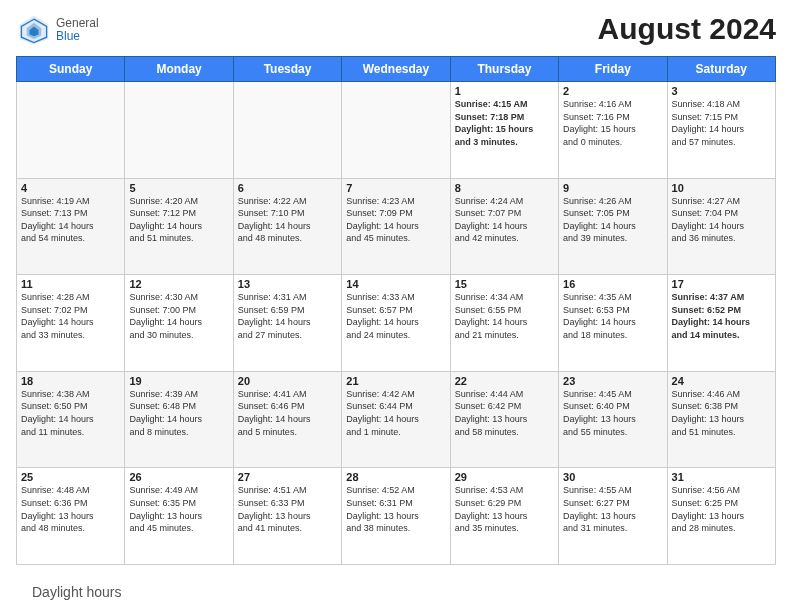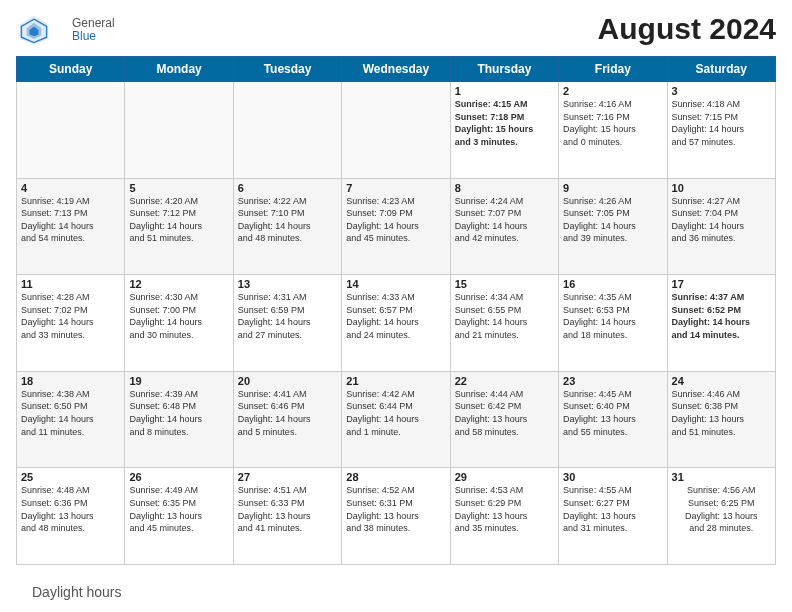--- a/index.html
+++ b/index.html
@@ -19,21 +19,21 @@
     }
     .header {
       display: flex;
       justify-content: space-between;
       align-items: flex-start;
       margin-bottom: 8px;
     }
     .logo {
       display: flex;
       align-items: center;
-      gap: 20px;
+      gap: 4px;
     }
     .logo-text {
       display: flex;
       flex-direction: column;
       font-size: 13px;
       font-weight: bold;
       line-height: 1.1;
       color: #333;
     }
     .logo-text span:first-child { color: #555; font-weight: normal; font-size: 12px; }
@@ -56,21 +56,21 @@
       color: #444;
     }
     .calendar {
       flex: 1;
       border: 1px solid #ccc;
       border-collapse: collapse;
       width: 100%;
       table-layout: fixed;
     }
     .calendar th {
-      background: #0369a1;
+      background: #3b82f6;
       color: #fff;
       font-size: 12px;
       font-weight: bold;
       padding: 5px 4px;
       text-align: center;
       border: 1px solid #1e60a0;
     }
     .calendar td {
       border: 1px solid #ccc;
       vertical-align: top;
@@ -355,21 +355,21 @@
           </td>
           <td>
             <span class="day-num">30</span>
             <div class="day-info" style="white-space: pre-line;">Sunrise: 4:55 AM
 Sunset: 6:27 PM
 Daylight: 13 hours
 and 31 minutes.</div>
           </td>
           <td>
             <span class="day-num">31</span>
-            <div class="day-info" style="white-space: pre-line; text-align: center;">Sunrise: 4:56 AM
+            <div class="day-info" style="white-space: pre-line;">Sunrise: 4:56 AM
 Sunset: 6:25 PM
 Daylight: 13 hours
 and 28 minutes.</div>
           </td>
         </tr>
       </tbody>
   </table>
 
   <div class="footer">
     <span>Daylight hours</span>

